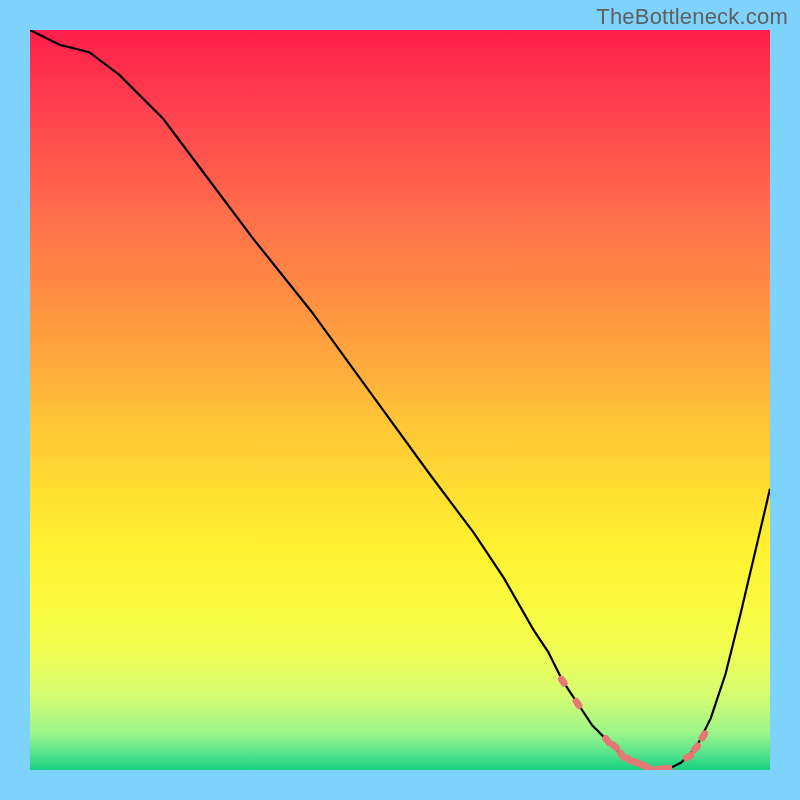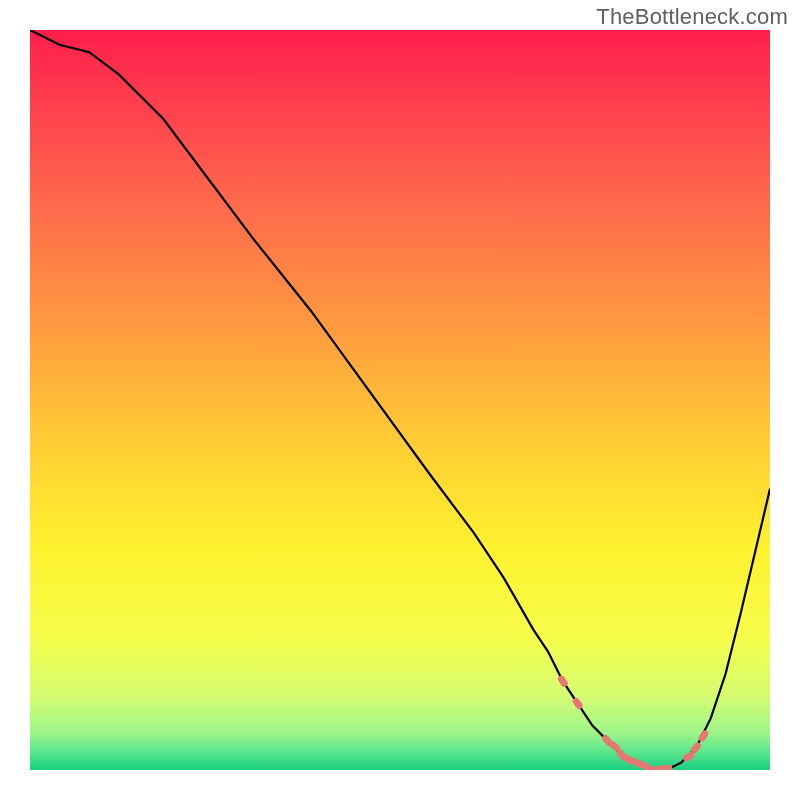--- a/index.html
+++ b/index.html
@@ -8,21 +8,21 @@
     width: 800px;
     height: 800px;
     background: #000;
     overflow: hidden;
     font-family: Arial, Helvetica, sans-serif;
   }
   .outer {
     position: relative;
     width: 800px;
     height: 800px;
-    background: #ffffff;
+    background: #7dd3fc;
   }
   .watermark {
     position: absolute;
     top: 4px;
     right: 12px;
     color: #606060;
     font-size: 22px;
     font-weight: 500;
     letter-spacing: 0.2px;
     user-select: none;

